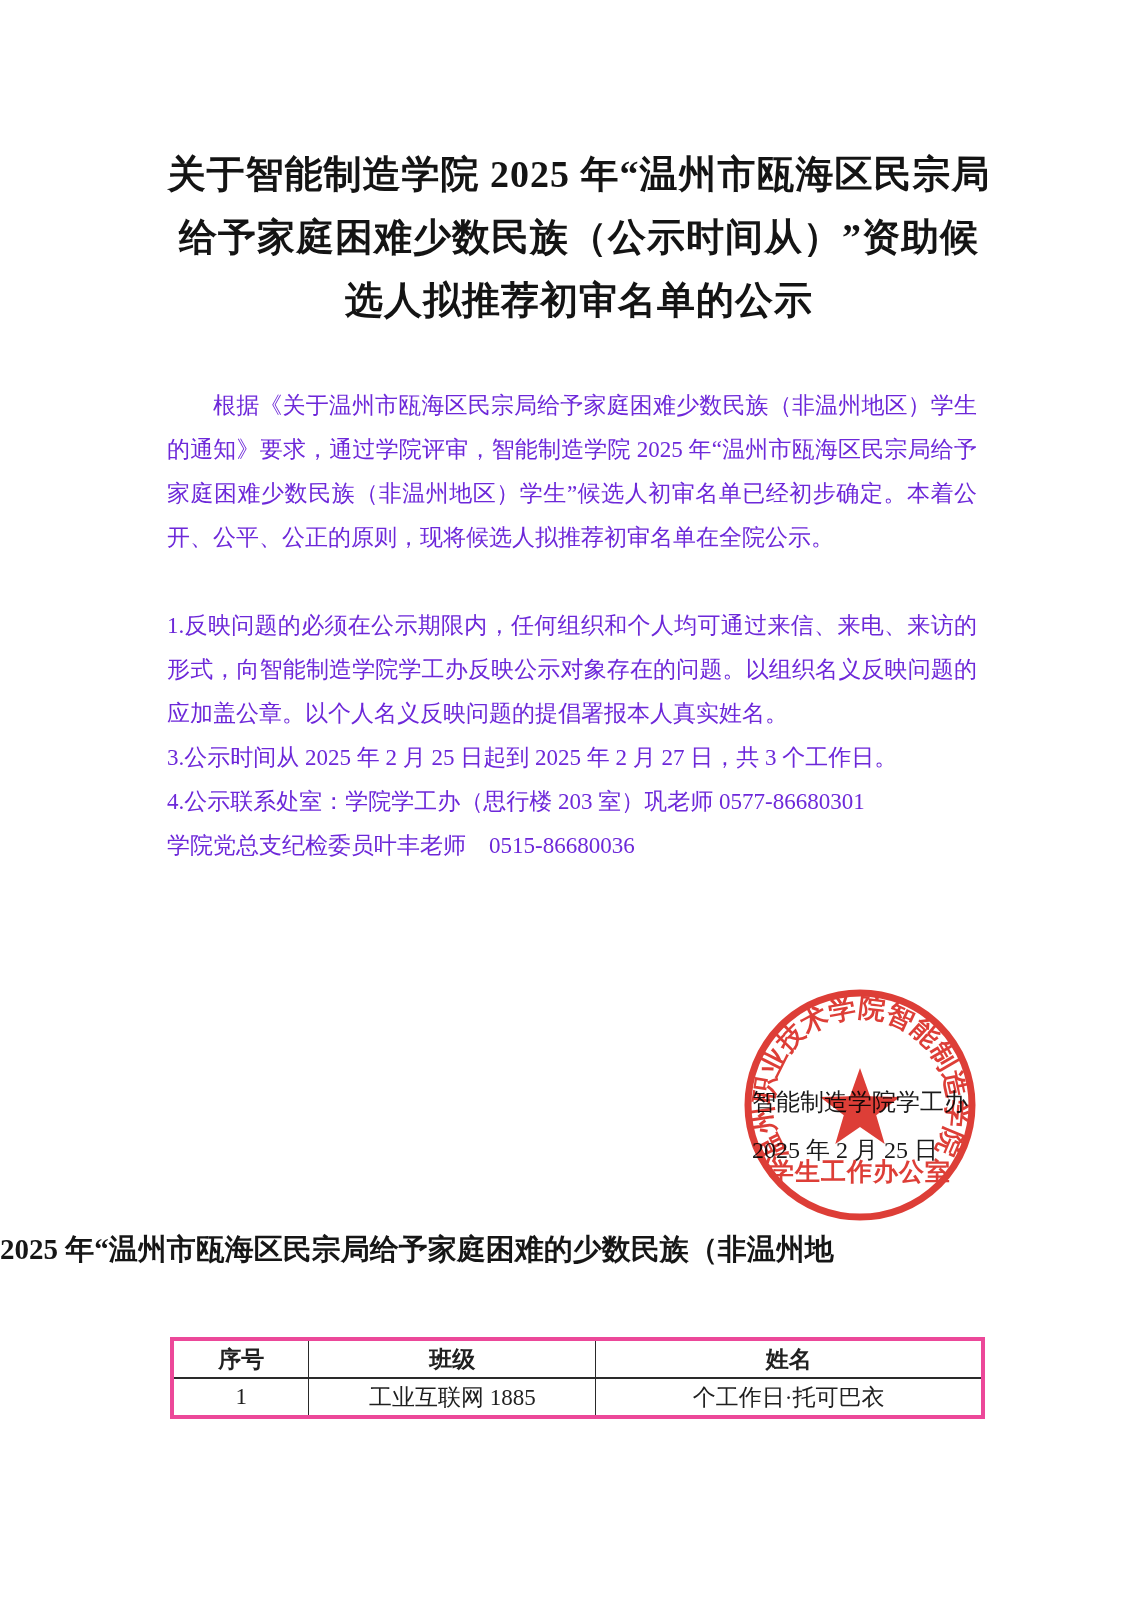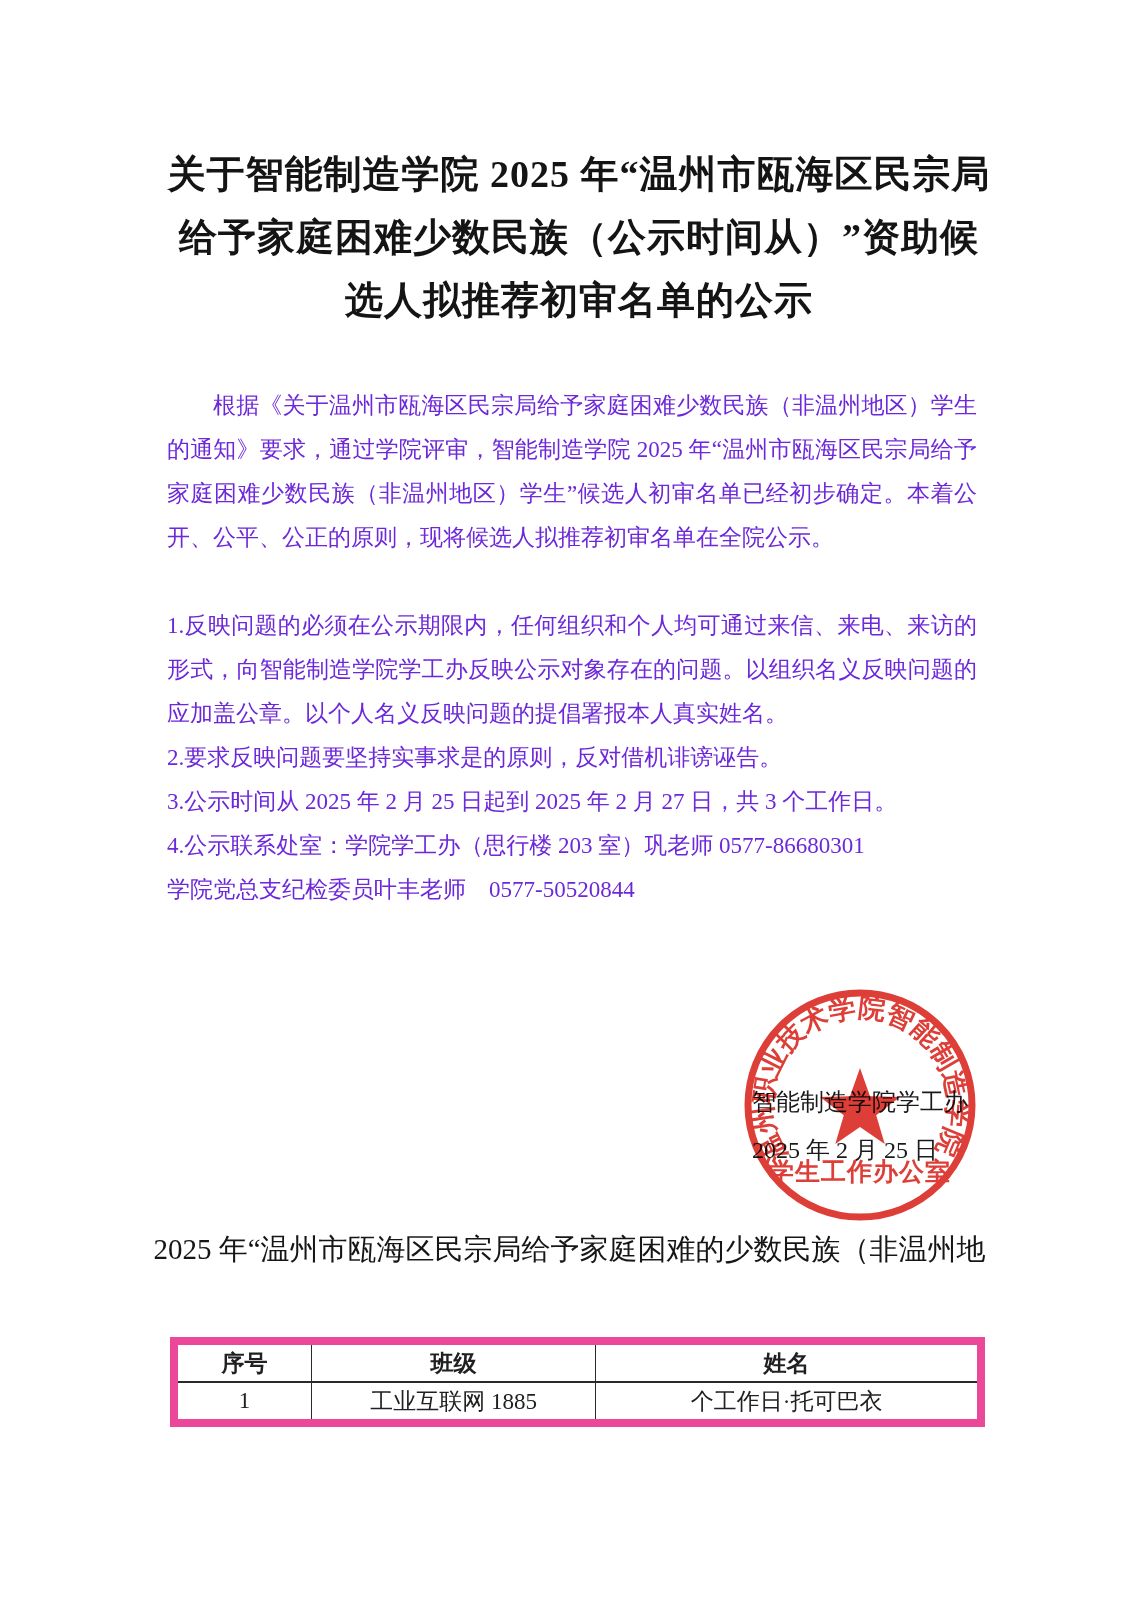--- a/index.html
+++ b/index.html
@@ -77,23 +77,23 @@
     mix-blend-mode: multiply;
     opacity: 0.93;
   }
   
   .roster-title {
     position: absolute;
     top: 1214px;
     left: 0;
     width: 100%;
     margin: 0;
-    text-align: center;
+    text-align: left;
     font-size: 29px;
-    font-weight: 400;
+    font-weight: 700;
     line-height: 70px;
     color: #161616;
   }
   .roster-title .line { display: block; }
   .roster-table {
     position: absolute;
     top: 1337px;
     left: 170px;
     width: 815px;
     border-collapse: collapse;
@@ -103,43 +103,42 @@
   }
   .roster-table th, .roster-table td {
     border: 1.5px solid #2a2a2a;
     text-align: center;
     vertical-align: middle;
     height: 36px;
     padding: 0 4px;
     font-weight: 400;
   }
   .roster-table th { font-weight: 700; border-bottom-width: 2.5px; }
-  .roster-table { border: 8px solid #ec4899; }
+  .roster-table { border: 4px solid #ec4899; }
   .col-index { width: 16.2%; }
   .col-class { width: 35.6%; }
   .col-name  { width: 48.2%; }
 </style>
 </head>
 <body>
 
 <div class="page">
 
   <h1 class="doc-title">
     <span class="line">关于智能制造学院 2025 年“温州市瓯海区民宗局</span>
     <span class="line">给予家庭困难少数民族（公示时间从）”资助候</span>
     <span class="line">选人拟推荐初审名单的公示</span>
   </h1>
 
   <div class="body-block">
     <p class="intro">根据《关于温州市瓯海区民宗局给予家庭困难少数民族（非温州地区）学生的通知》要求，通过学院评审，智能制造学院 2025 年“温州市瓯海区民宗局给予家庭困难少数民族（非温州地区）学生”候选人初审名单已经初步确定。本着公开、公平、公正的原则，现将候选人拟推荐初审名单在全院公示。</p>
     <p>1.反映问题的必须在公示期限内，任何组织和个人均可通过来信、来电、来访的形式，向智能制造学院学工办反映公示对象存在的问题。以组织名义反映问题的应加盖公章。以个人名义反映问题的提倡署报本人真实姓名。</p>
-    <p>2.要求反映问题要坚持实事求是的原则，反对借机诽谤诬告。</p>
     <p>3.公示时间从 2025 年 2 月 25 日起到 2025 年 2 月 27 日，共 3 个工作日。</p>
     <p>4.公示联系处室：学院学工办（思行楼 203 室）巩老师 0577-86680301</p>
-    <p class="contact-cont">学院党总支纪检委员叶丰老师　0577-50520844</p>
+    <p class="contact-cont">学院党总支纪检委员叶丰老师　0515-86680036</p>
   </div>
 
   <div class="sig-dept">智能制造学院学工办</div>
   <div class="sig-date">2025 年 2 月 25 日</div>
 
   <svg class="stamp" viewBox="0 0 244 244" xmlns="http://www.w3.org/2000/svg">
     <circle cx="122" cy="119" r="112" fill="none" stroke-width="7" stroke="#db2f27"></circle>
     <polygon points="122,82 132,110.2 161.9,111 138.2,129.2 146.7,158 122,141 97.3,158 105.8,129.2 82.1,111 112,110.2" fill="#db2f27"></polygon>
     <path id="stamp-arc-path" d="M 49.9 169.5 A 88 88 0 1 1 194.1 169.5" fill="none"></path>
     <text font-size="26" font-weight="bold" font-family="Liberation Serif, DejaVu Serif, serif" fill="#db2f27">

